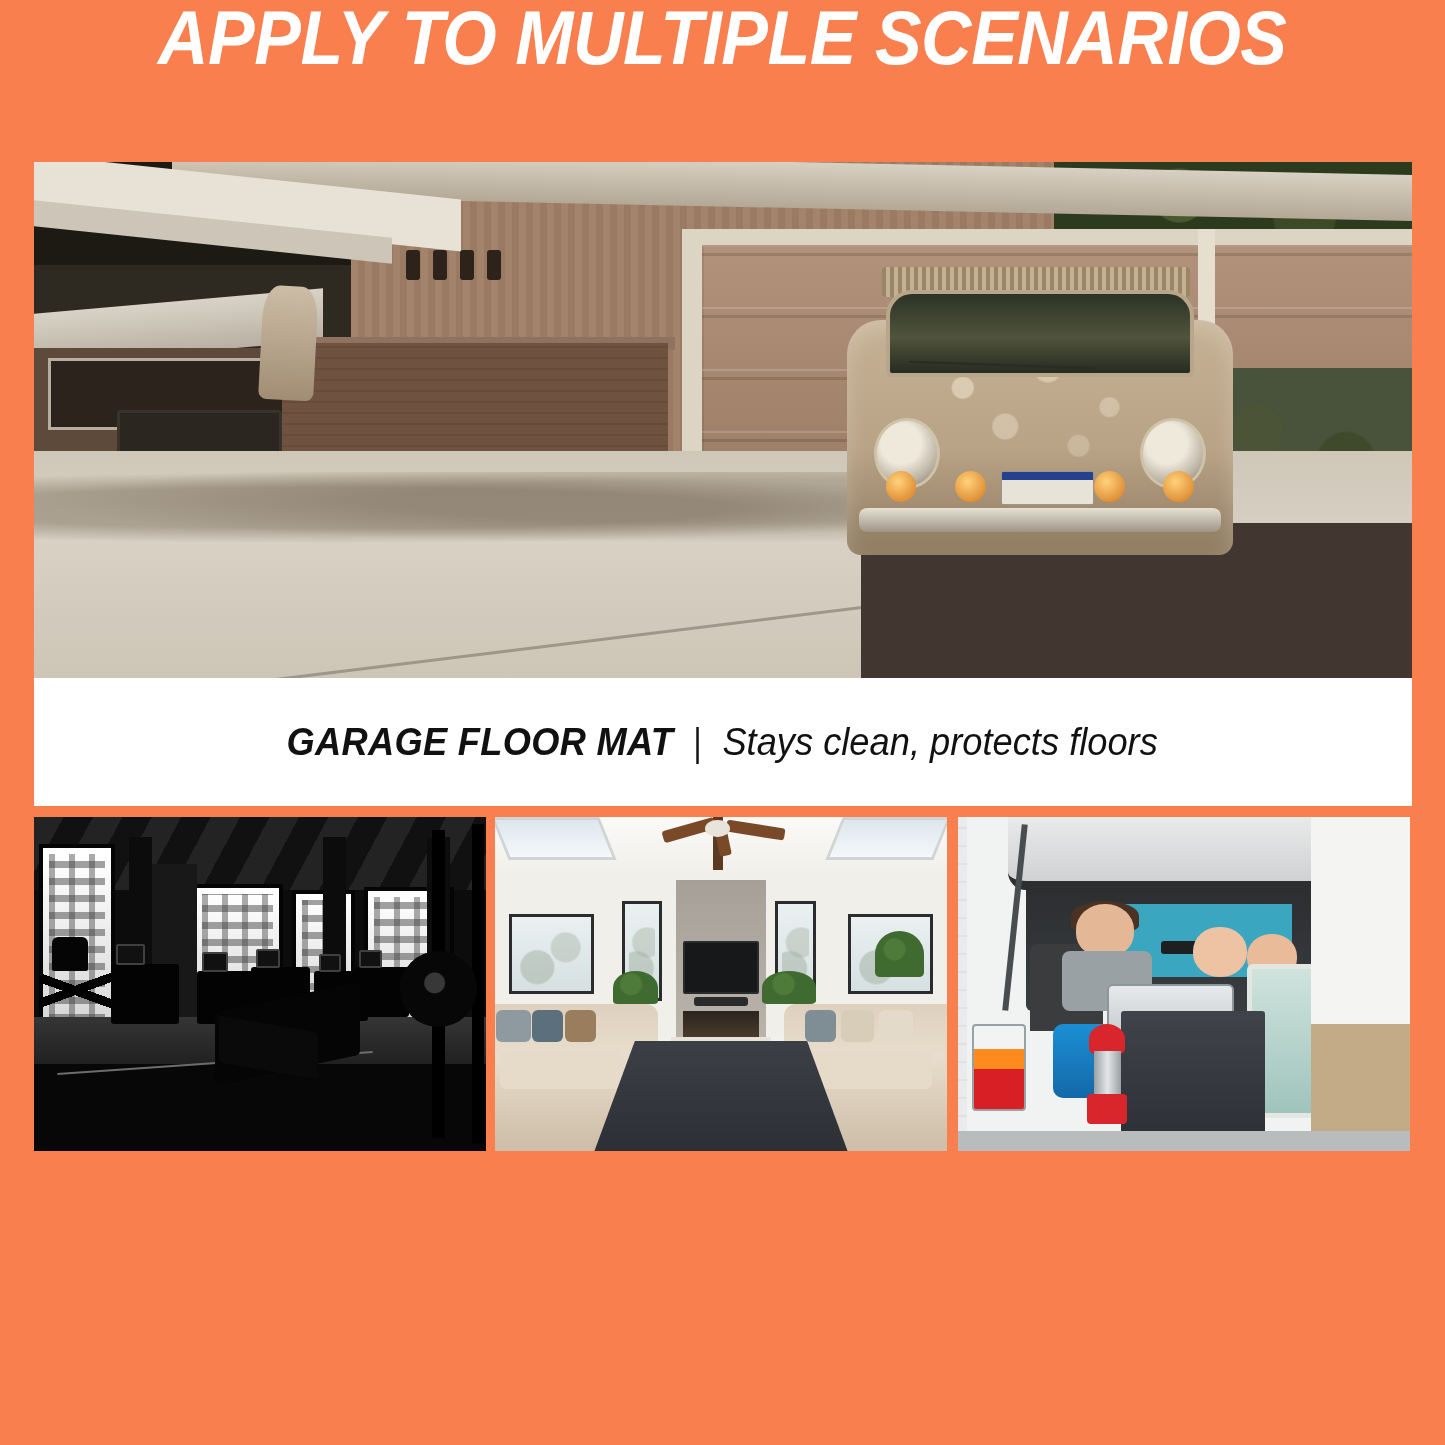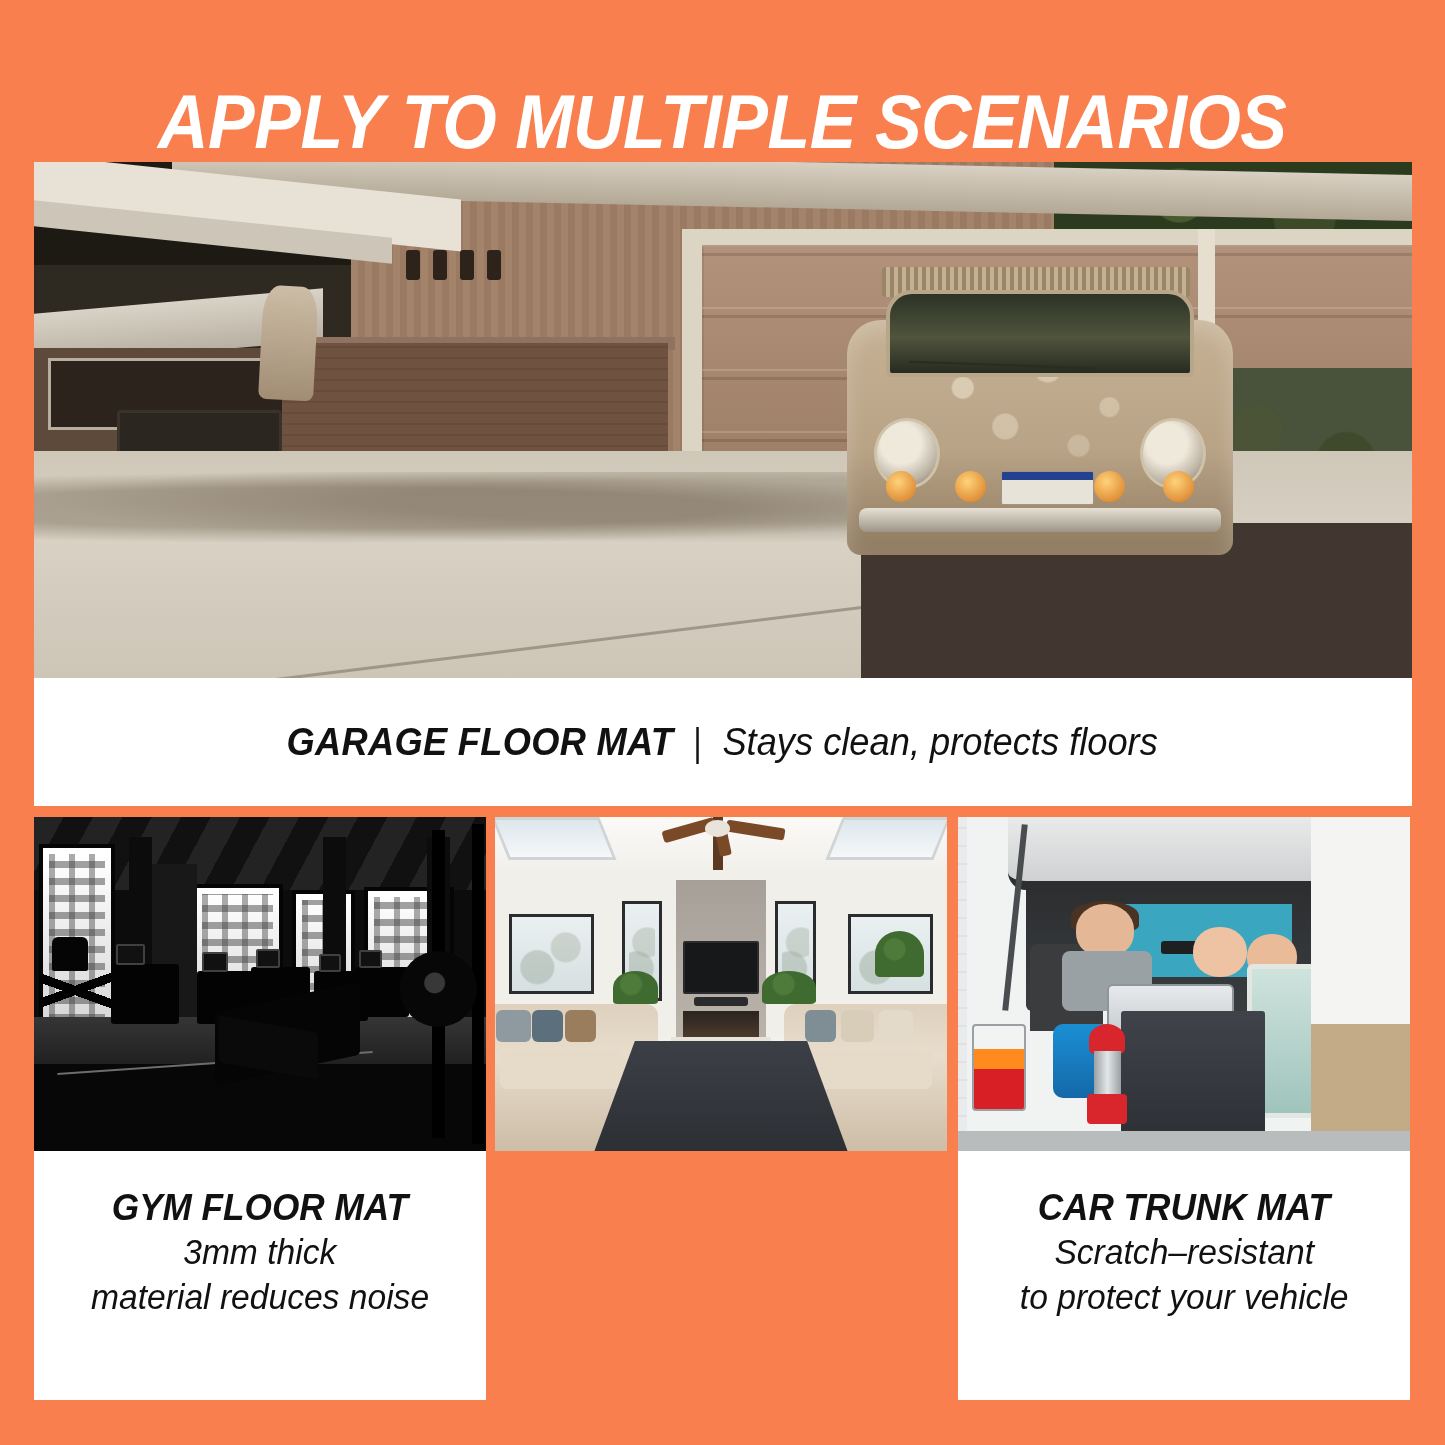--- a/index.html
+++ b/index.html
@@ -6,21 +6,21 @@
   html, body {
     width: 1445px; height: 1445px;
     font-family: "Liberation Sans", sans-serif;
     overflow: hidden;
   }
   body { background: #F9804E; position: relative; }
 
   
   .header {
     position: absolute; left: 0; top: 0; width: 1445px; height: 160px;
-    display: flex; align-items: flex-end; justify-content: center;
+    display: flex; align-items: flex-start; justify-content: center;
   }
   .header-title {
     color: #FFFFFF;
     font-family: "Liberation Sans", sans-serif;
     font-size: 76px;
     font-weight: bold;
     font-style: italic;
     letter-spacing: -0.5px;
     transform: scaleX(0.92);
     white-space: nowrap;
@@ -413,25 +413,20 @@
       <div class="gy-tread gy-t5">
           <div class="gy-console"></div>
         </div>
       <div class="gy-bench"></div>
       <div class="gy-bench2"></div>
       <div class="gy-rack"></div>
       <div class="gy-rack2"></div>
       <div class="gy-plate"></div>
     </div>
   </div>
-  <div class="cell-caption">
-    <div class="cell-title">GYM FLOOR MAT</div>
-    <div class="cell-sub">3mm thick</div>
-    <div class="cell-sub">material reduces noise</div>
-  </div>
 </div>
 
 <div class="cell cell-2">
   <div class="cell-photo">
     <div class="scene lr">
       <div class="lr-ceil"></div>
       <div class="lr-sky lr-sky-l"></div>
       <div class="lr-sky lr-sky-r"></div>
       <div class="lr-wall"></div>
       <div class="lr-win lr-win-1">
@@ -499,18 +494,13 @@
       <div class="tr-case-sil"></div>
       <div class="tr-mat"></div>
       <div class="tr-lantern-top"></div>
       <div class="tr-lantern-mid"></div>
       <div class="tr-lantern-base"></div>
       <div class="tr-tail"></div>
       <div class="tr-person"></div>
       <div class="tr-floor"></div>
     </div>
   </div>
-  <div class="cell-caption">
-    <div class="cell-title">CAR TRUNK MAT</div>
-    <div class="cell-sub">Scratch–resistant</div>
-    <div class="cell-sub">to protect your vehicle</div>
-  </div>
 </div>
 
 </body></html>

